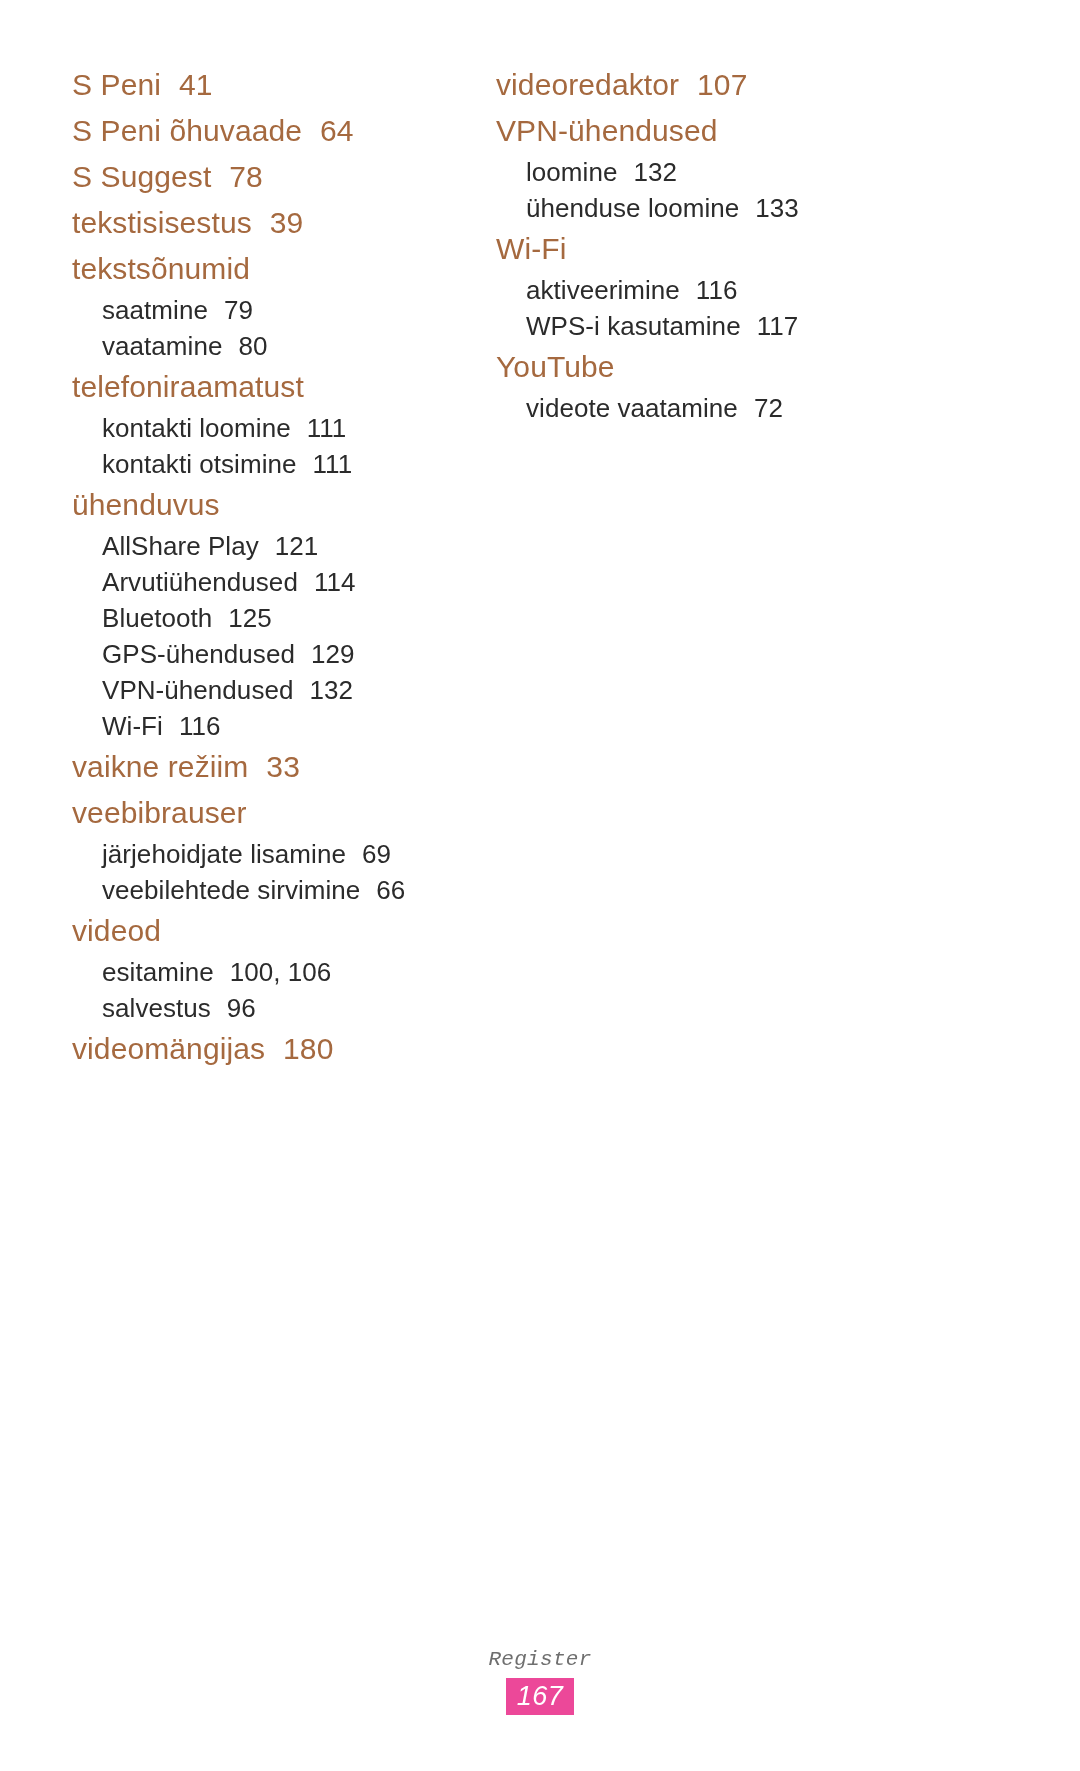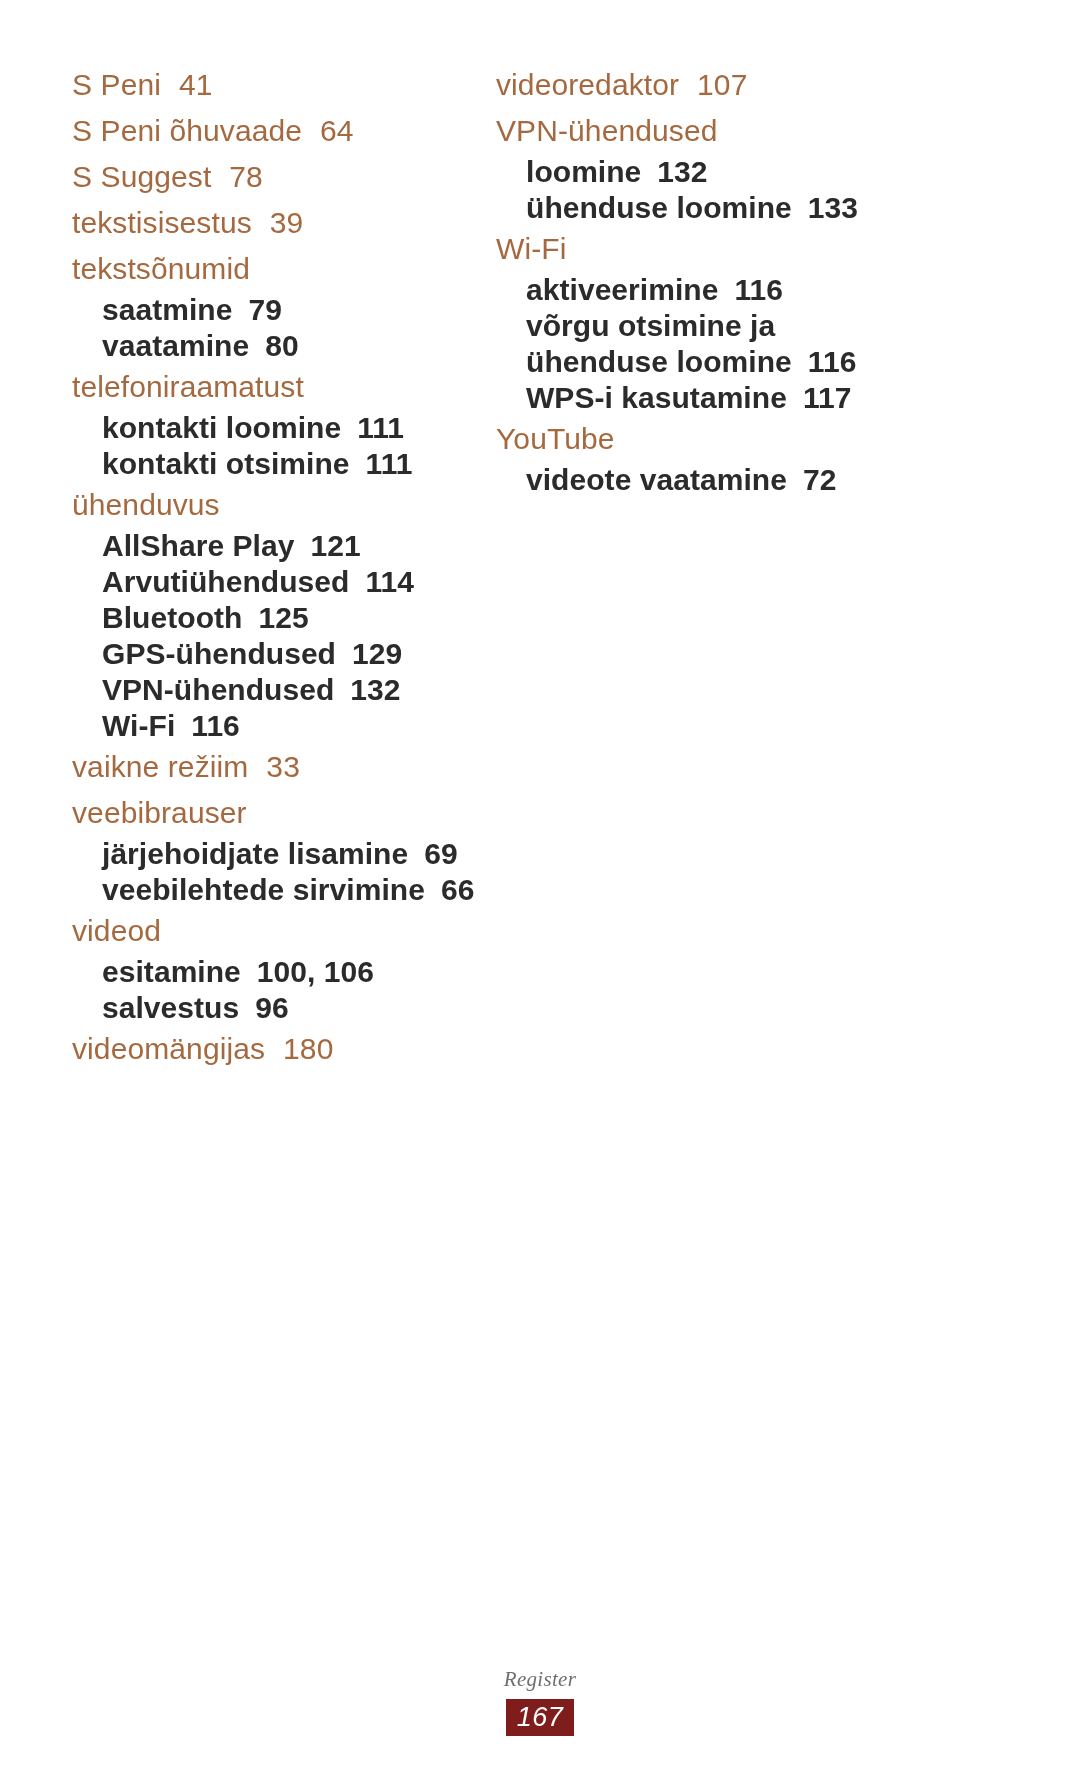--- a/index.html
+++ b/index.html
@@ -45,23 +45,23 @@
     line-height: 46px;
     font-weight: 400;
     white-space: nowrap;
     letter-spacing: 0.1px;
   }
   .heading .pg {
     margin-left: 18px;
   }
   .subentry {
     color: #2b2b2b;
-    font-size: 30px;
+    font-size: 26px;
     line-height: 36px;
-    font-weight: 700;
+    font-weight: 400;
     padding-left: 30px;
     white-space: nowrap;
     letter-spacing: 0.05px;
   }
   .subentry .pg {
     margin-left: 16px;
   }
   .subentry.wrap {
     white-space: normal;
   }
@@ -71,28 +71,27 @@
     position: absolute;
     left: 0;
     top: 1648px;
     width: 1080px;
     text-align: center;
   }
   .footer-label {
     color: #6f6f6f;
     font-style: italic;
     font-size: 21px;
-    font-family: Liberation Serif, serif;
+    font-family: Liberation Mono, monospace;
     letter-spacing: 0.3px;
-    margin-top: 19px;
   }
   .footer-pagebox {
     display: inline-block;
     margin-top: 7px;
-    background: #7f1d1d;
+    background: #ec4899;
     color: #ffffff;
     font-style: italic;
     font-size: 27px;
     line-height: 32px;
     padding: 2px 11px 3px 11px;
     letter-spacing: 0.5px;
   }
 </style>
 </head>
 <body>
@@ -153,21 +152,20 @@
           <div class="heading"><span>videoredaktor</span><span class="pg">107</span></div>
         </div>
         <div class="entry-group">
           <div class="heading"><span>VPN-ühendused</span></div>
           <div class="subentry"><span>loomine</span><span class="pg">132</span></div>
           <div class="subentry"><span>ühenduse loomine</span><span class="pg">133</span></div>
         </div>
         <div class="entry-group">
           <div class="heading"><span>Wi-Fi</span></div>
           <div class="subentry"><span>aktiveerimine</span><span class="pg">116</span></div>
-          <div class="subentry wrap"><span>võrgu otsimine ja ühenduse loomine</span><span class="pg">116</span></div>
           <div class="subentry"><span>WPS-i kasutamine</span><span class="pg">117</span></div>
         </div>
         <div class="entry-group">
           <div class="heading"><span>YouTube</span></div>
           <div class="subentry"><span>videote vaatamine</span><span class="pg">72</span></div>
         </div>
       </div>
   </div>
 </div>
 

